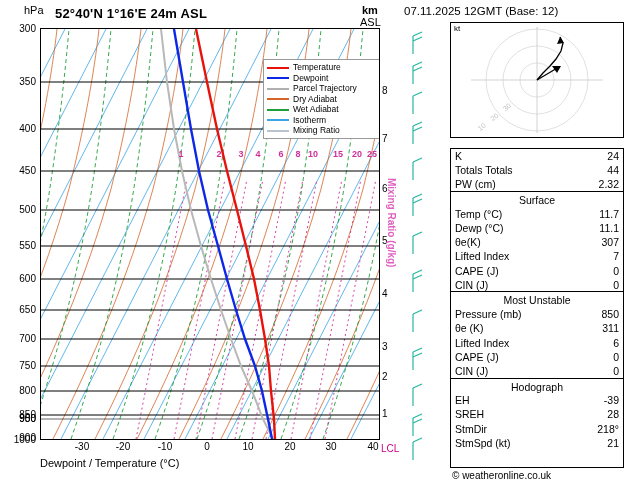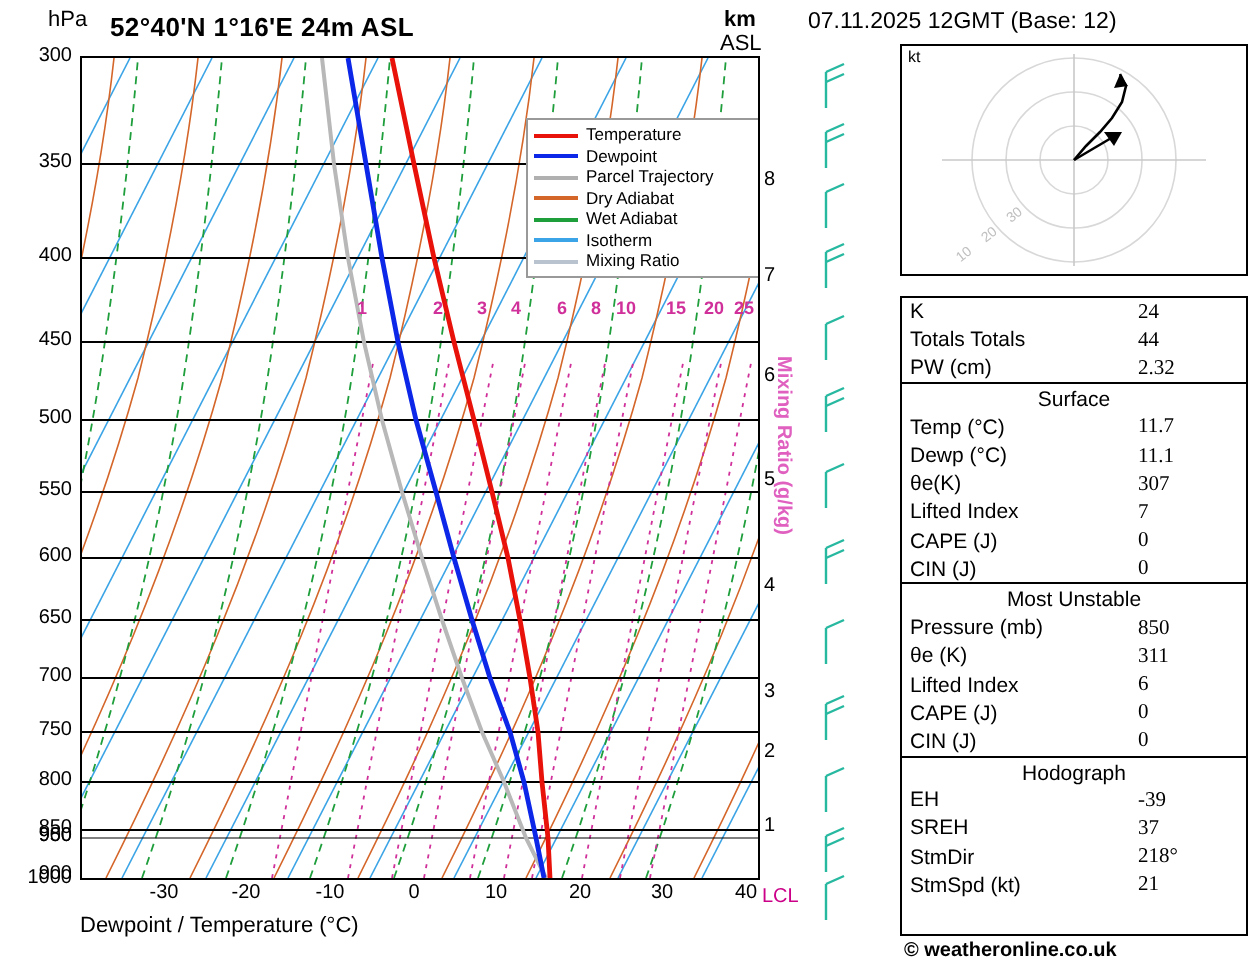--- a/index.html
+++ b/index.html
@@ -54,25 +54,25 @@
   
   #right-panel { position:absolute; left:400px; top:0; width:229px; height:486px; }
   #date-title { position:absolute; left:4px; top:5px; font-size:11.5px; font-weight:normal; white-space:nowrap; }
 
   #hodo-box { position:absolute; left:50px; top:22px; width:174px; height:116px; border:1px solid #000; background:#fff; }
   #hodo-kt { position:absolute; left:3px; top:1px; font-size:8px; }
 
   #table-box { position:absolute; left:50px; top:148px; width:174px; height:320px; border:1px solid #000; background:#fff; }
   .tbl { width:100%; border-collapse:collapse; }
   .tbl td { font-size:10.5px; padding:0 4px; height:14.2px; vertical-align:middle; white-space:nowrap; }
-  .tbl td.val { text-align:left; width:58px;font-family:Liberation Serif, serif; }
+  .tbl td.val { text-align:right; width:58px; }
   .tbl tr.section td { text-align:center; font-size:10.5px; padding-top:1px; }
   .tbl tr.rule td { height:1px; padding:0; border-top:1px solid #000; }
 
-  #copyright { position:absolute; left:52px; top:470px; font-size:10px;font-weight:bold; }
+  #copyright { position:absolute; left:52px; top:470px; font-size:10px; }
 
   
   #barbs { position:absolute; left:400px; top:22px; width:26px; height:444px; }
 </style>
 </head>
 <body>
 
 <div class="root">
 
   <div id="skewt-panel">
@@ -413,21 +413,21 @@
             </tr>
         <tr class="section">
           <td colspan="2">Hodograph</td>
         </tr>
         <tr>
           <td>EH</td>
           <td class="val">-39</td>
         </tr>
         <tr>
           <td>SREH</td>
-          <td class="val">37</td>
+          <td class="val">28</td>
         </tr>
         <tr>
           <td>StmDir</td>
           <td class="val">218°</td>
         </tr>
         <tr>
           <td>StmSpd (kt)</td>
           <td class="val">21</td>
         </tr>
       </tbody>

